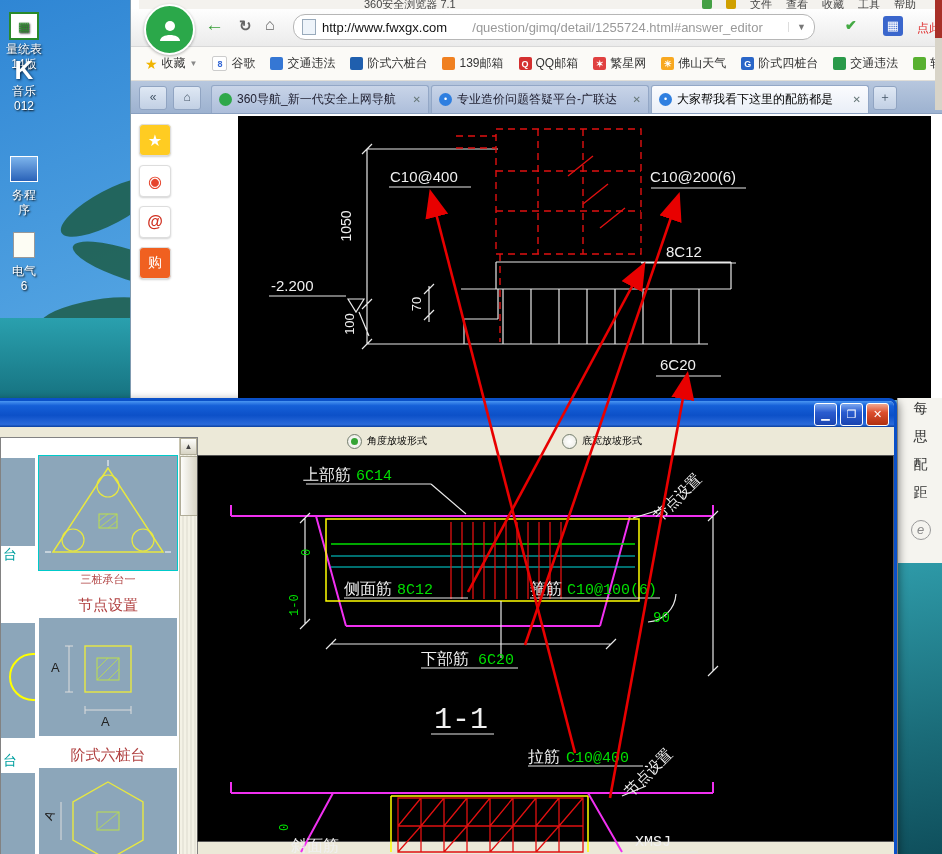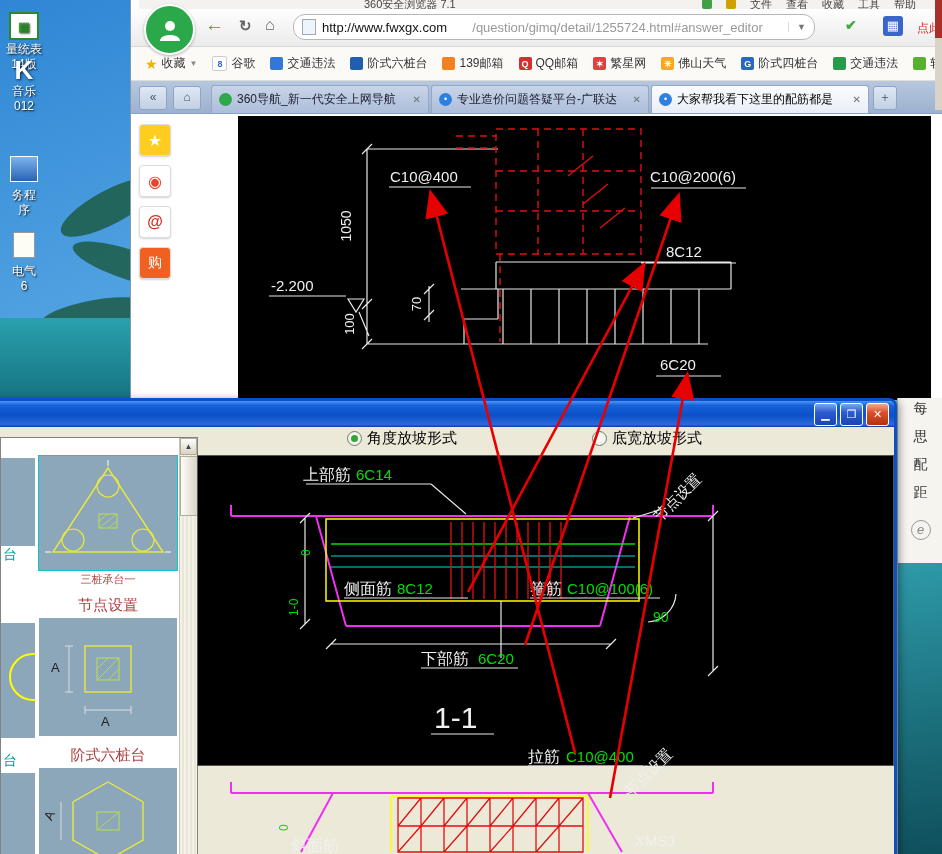--- a/index.html
+++ b/index.html
@@ -51,32 +51,32 @@
   .sw-photo{position:absolute;left:0;top:165px;width:45px;height:291px;background:linear-gradient(170deg,#2e9aa8,#1a6b78 60%,#0f4f5c);}
   .edgestrip-red{position:absolute;left:935px;top:0;width:7px;height:38px;background:#a83028;z-index:12;}
   .edgestrip-gray{position:absolute;left:935px;top:38px;width:7px;height:72px;background:#d8d4c8;z-index:12;}
 
   
   .dialog{position:absolute;left:-14px;top:398px;width:905px;height:470px;border:3px solid #0a50c8;border-radius:8px 8px 0 0;background:#ece9d8;z-index:40;box-shadow:2px 2px 8px rgba(0,0,0,.45);}
   .d-title{height:26px;background:linear-gradient(#4a96f2,#1560d8 18%,#0c50c8 55%,#2a6ada 90%,#0a3f9e);border-radius:5px 5px 0 0;display:flex;align-items:center;justify-content:flex-end;gap:3px;padding-right:5px;}
   .wbtn{width:21px;height:21px;border:1px solid #fff;border-radius:3px;color:#fff;font-size:11px;display:flex;align-items:center;justify-content:center;background:linear-gradient(#7aa6ee,#2a5cd0 40%,#1a44b0);}
   .wbtn.close{background:linear-gradient(#f0a890,#dd4f2e 40%,#b03010);}
   .d-client{position:relative;height:441px;}
-  .radio-row{position:absolute;left:208px;top:2px;width:697px;height:24px;display:flex;align-items:flex-start;font-size:15px;color:#000;}
+  .radio-row{position:absolute;left:208px;top:2px;width:697px;height:24px;display:flex;align-items:center;font-size:10px;color:#000;}
   .radio{display:flex;align-items:center;gap:5px;}
   .rdot{width:13px;height:13px;border-radius:50%;border:1px solid #747e6e;background:radial-gradient(#fff,#e8e8e0);position:relative;flex:none;}
   .rdot.sel::after{content:"";position:absolute;left:3px;top:3px;width:7px;height:7px;border-radius:50%;background:#35a435;}
   .panel{position:absolute;left:11px;top:10px;width:196px;height:431px;background:#fff;border:1px solid #828282;overflow:hidden;}
   .thumb{position:absolute;background:#8ca6ba;}
   .tlabel{position:absolute;width:138px;text-align:center;color:#b04040;}
   .plabel{position:absolute;color:#00a0a0;font-size:14px;}
   .scroll{position:absolute;right:0;top:0;width:17px;height:431px;background:repeating-linear-gradient(90deg,#f4f2e6 0 2px,#e8e6da 2px 4px);border-left:1px solid #c8c4b0;}
   .sbtn{height:17px;background:linear-gradient(#fdfdfb,#d8d4c4);border:1px solid #b0ac98;text-align:center;font-size:8px;color:#444;line-height:15px;box-sizing:border-box;}
   .sthumb{position:absolute;top:18px;left:0;width:16px;height:58px;background:linear-gradient(90deg,#fdfdfb,#d8d4c4);border:1px solid #b0ac98;}
-  .cad-main{position:absolute;left:208px;top:28px;width:697px;height:311px;background:#000;border:1px solid #555;box-sizing:border-box;}
+  .cad-main{position:absolute;left:208px;top:28px;width:697px;height:387px;background:#000;border:1px solid #555;box-sizing:border-box;font-family:Liberation Mono, monospace;}
 
   .arrows{position:absolute;left:0;top:0;z-index:60;pointer-events:none;}
 </style>
 </head>
 <body>
 
 <div id="screen">
 
   <div class="desktop">
     <div class="palm" style="left:55px;top:190px;width:110px;height:34px;transform:rotate(-28deg);"></div>

